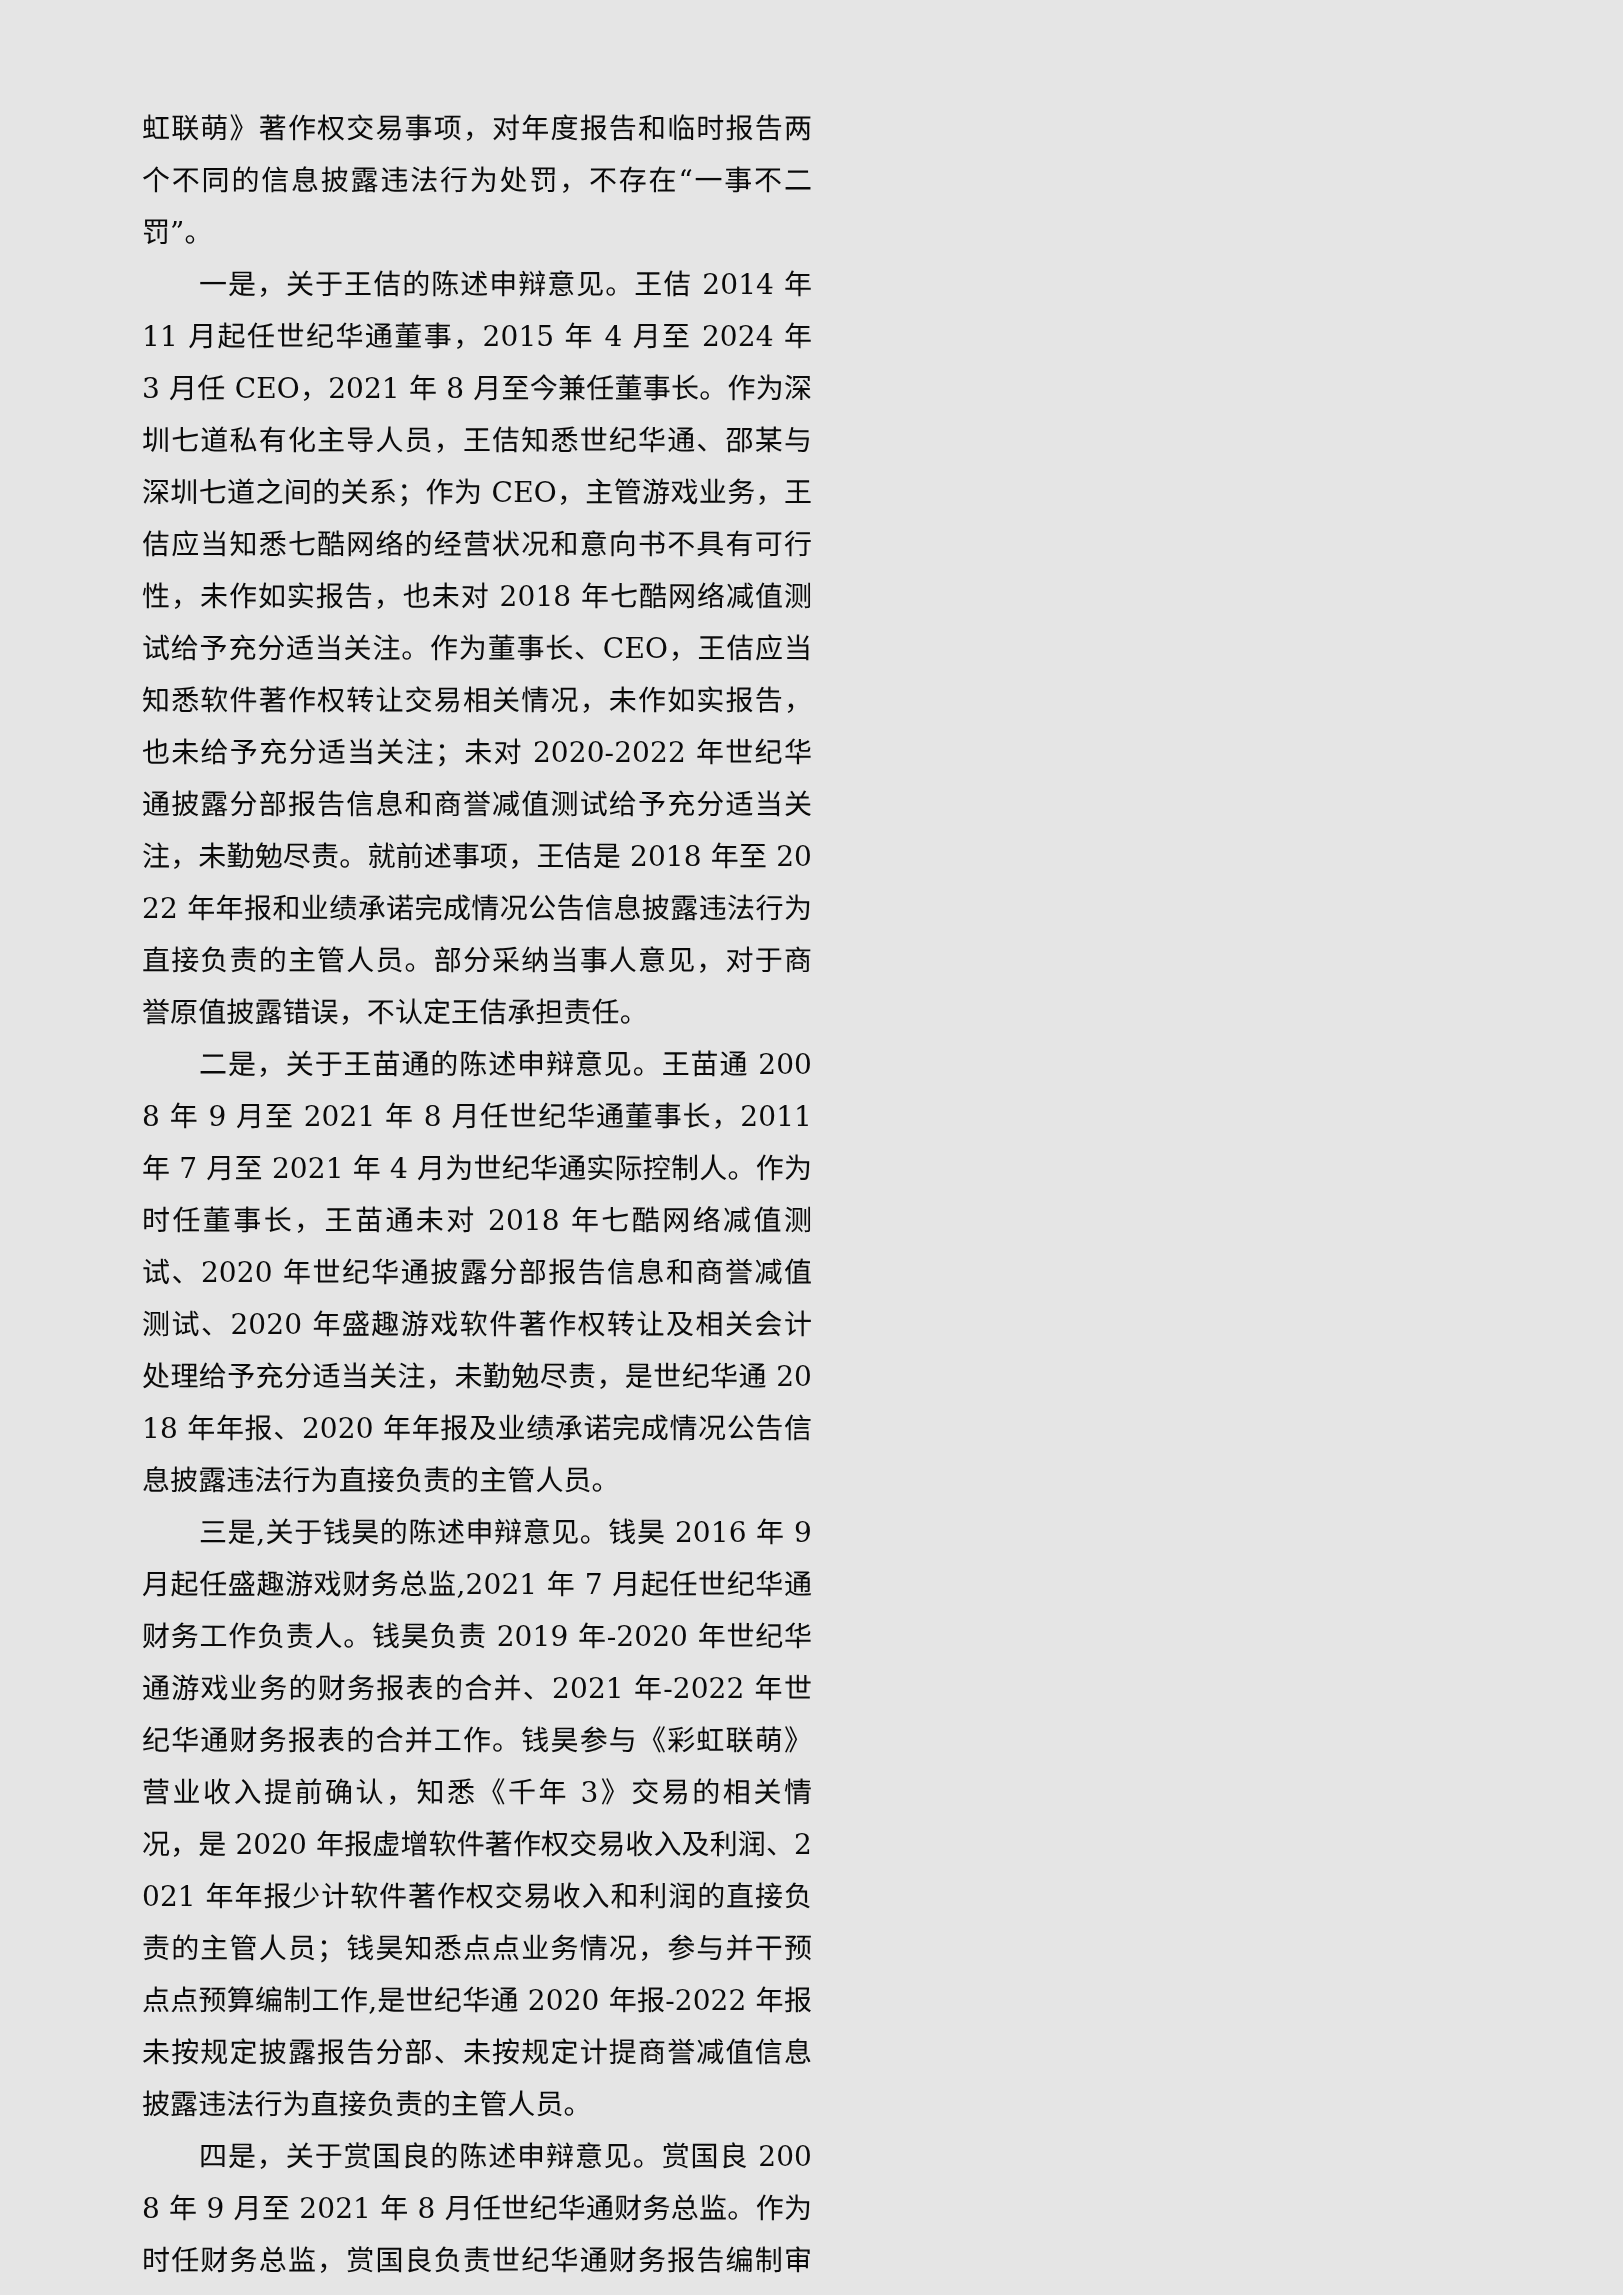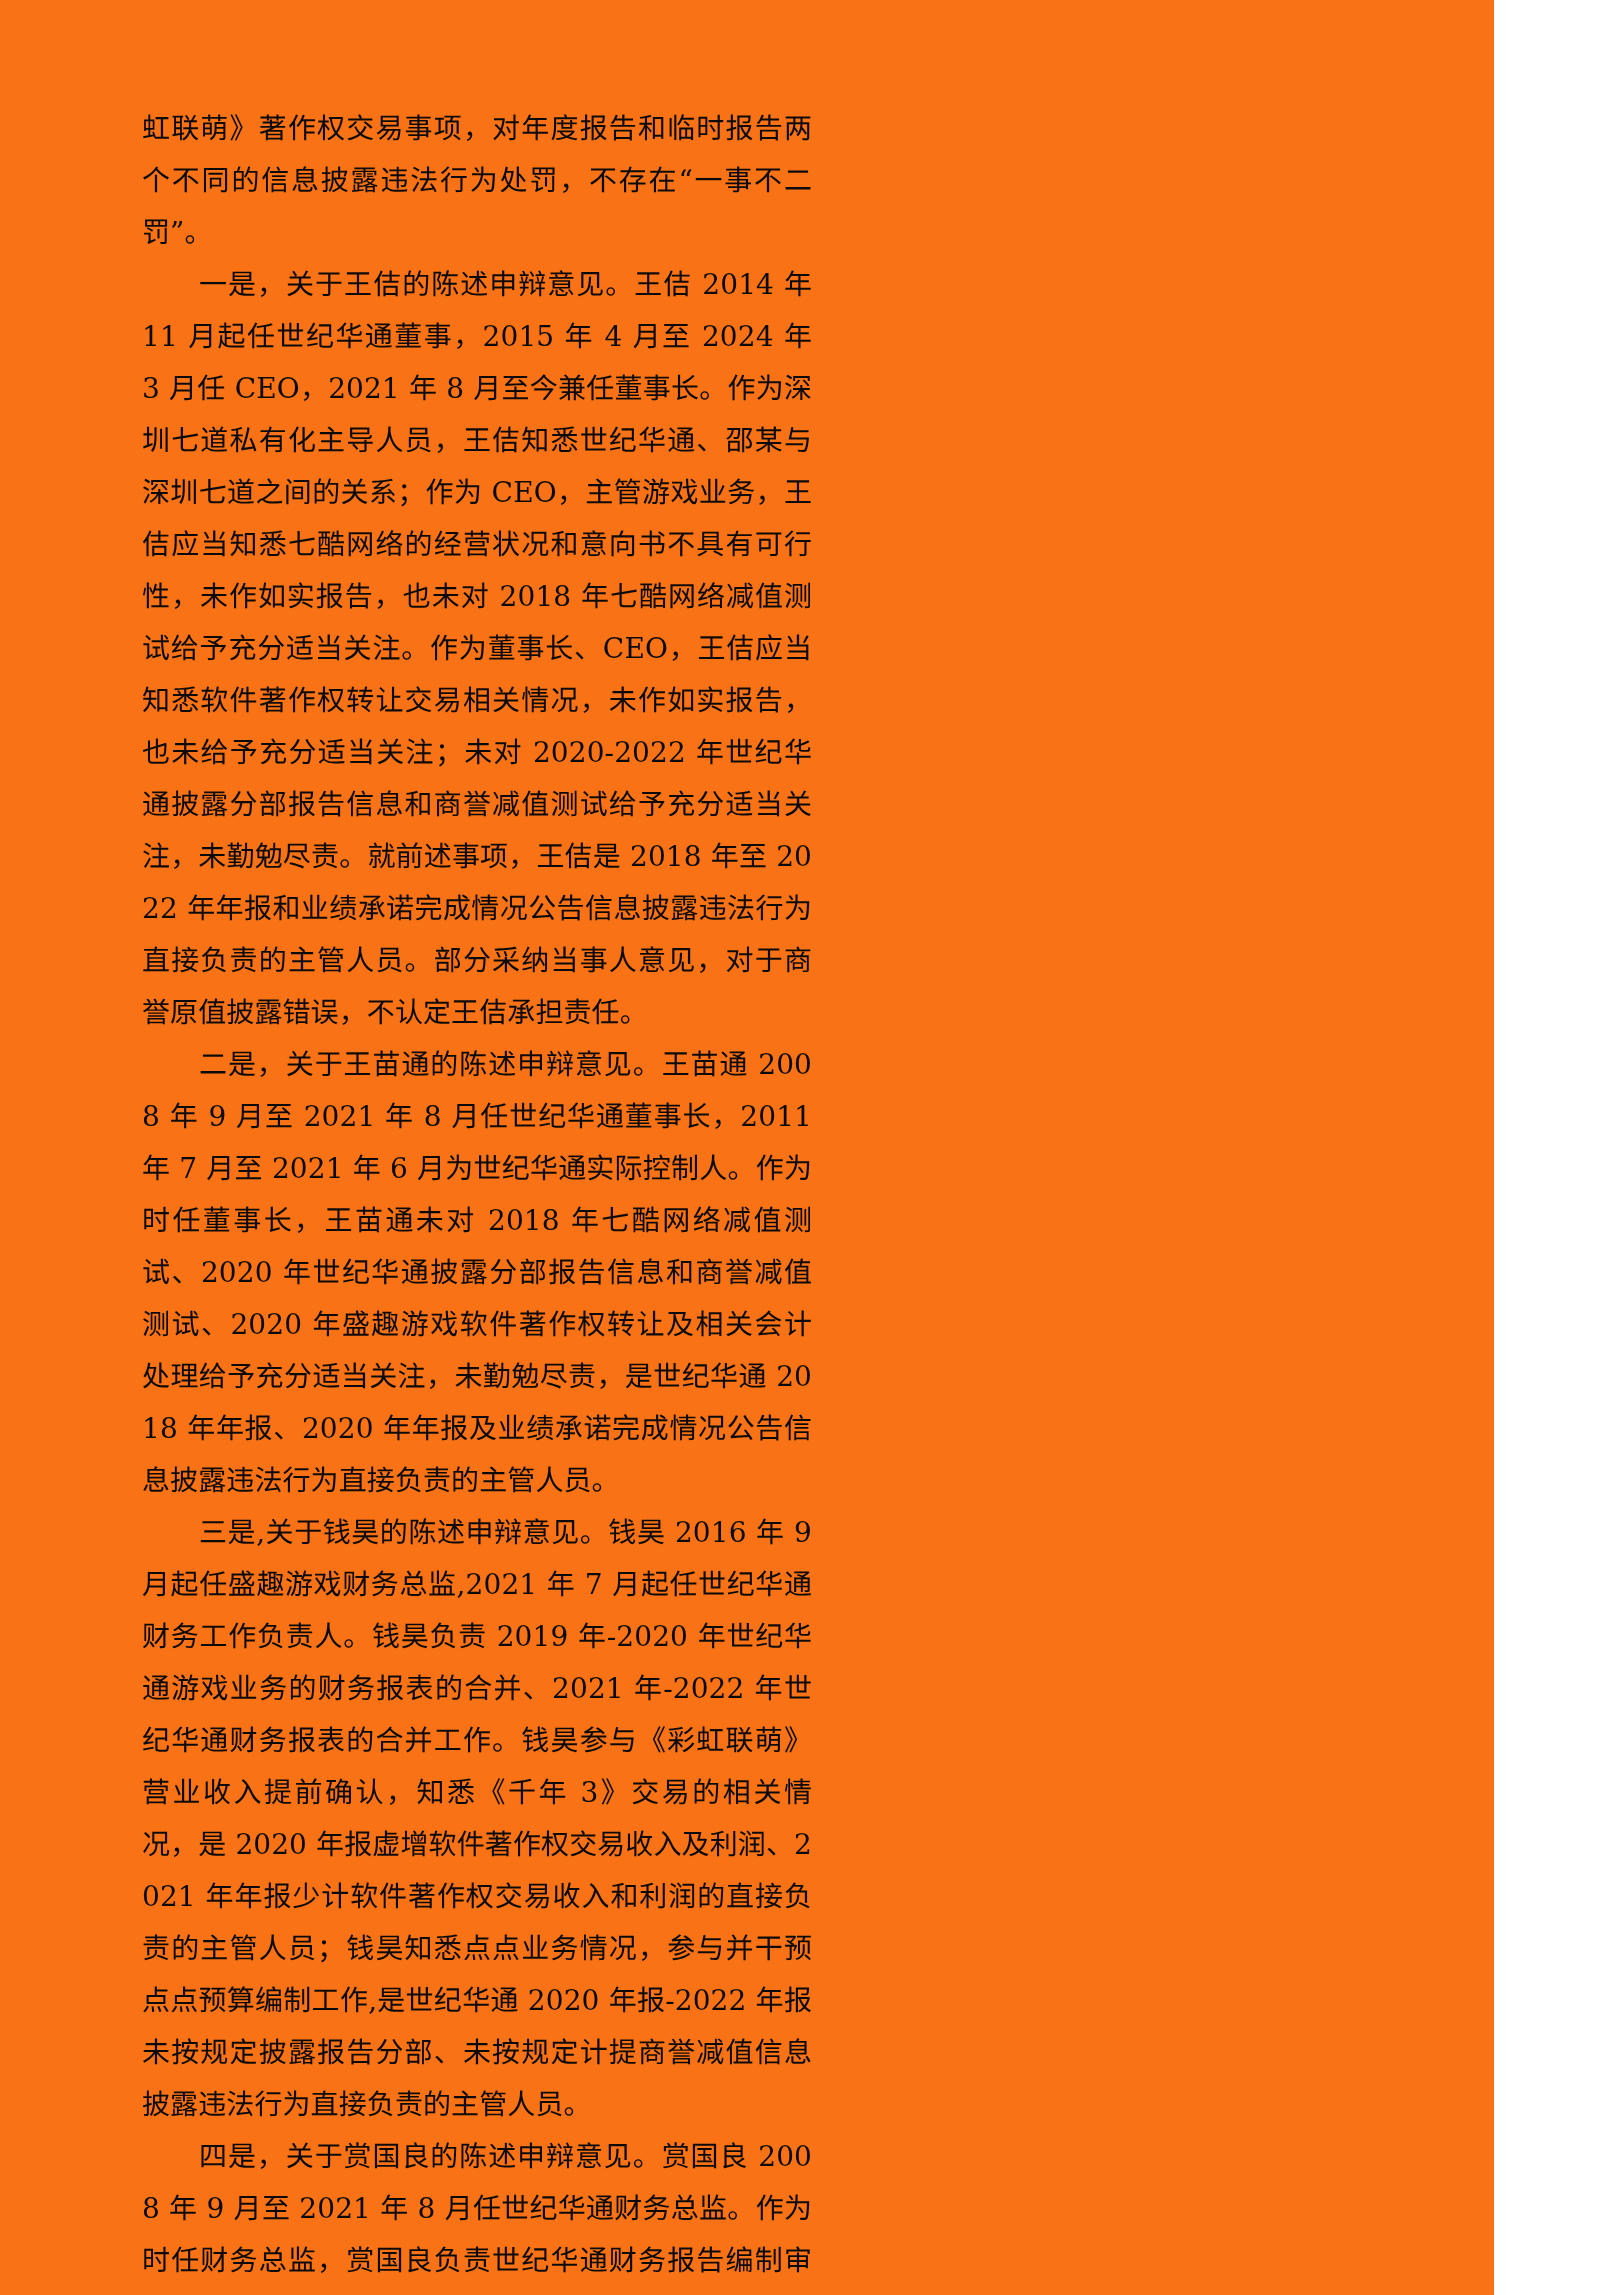--- a/index.html
+++ b/index.html
@@ -12,23 +12,23 @@
     width: 1623px;
     height: 2295px;
     overflow: hidden;
     font-family: "DejaVu Serif", "Liberation Serif", serif;
     color: #000000;
     -webkit-font-smoothing: antialiased;
   }
 
   .page {
     position: relative;
-    width: 1494px;
+    width: 1623px;
     height: 2295px;
-    background: #f97316;
+    background: #e5e5e5;
     box-sizing: border-box;
   }
 
   
   .text-column {
     position: absolute;
     left: 142px;
     top: 103px;
     width: 670px;
   }
@@ -55,21 +55,21 @@
 <body>
 
 <div class="page">
   <div class="text-column">
 
     <p class="para">虹联萌》著作权交易事项，对年度报告和临时报告两个不同的信息披露违法行为处罚，不存在“一事不二罚”。</p>
 
 
     <p class="para indent">一是，关于王佶的陈述申辩意见。王佶 2014 年 11 月起任世纪华通董事，2015 年 4 月至 2024 年 3 月任 CEO，2021 年 8 月至今兼任董事长。作为深圳七道私有化主导人员，王佶知悉世纪华通、邵某与深圳七道之间的关系；作为 CEO，主管游戏业务，王佶应当知悉七酷网络的经营状况和意向书不具有可行性，未作如实报告，也未对 2018 年七酷网络减值测试给予充分适当关注。作为董事长、CEO，王佶应当知悉软件著作权转让交易相关情况，未作如实报告，也未给予充分适当关注；未对 2020-2022 年世纪华通披露分部报告信息和商誉减值测试给予充分适当关注，未勤勉尽责。就前述事项，王佶是 2018 年至 2022 年年报和业绩承诺完成情况公告信息披露违法行为直接负责的主管人员。部分采纳当事人意见，对于商誉原值披露错误，不认定王佶承担责任。</p>
 
-    <p class="para indent">二是，关于王苗通的陈述申辩意见。王苗通 2008 年 9 月至 2021 年 8 月任世纪华通董事长，2011 年 7 月至 2021 年 6 月为世纪华通实际控制人。作为时任董事长，王苗通未对 2018 年七酷网络减值测试、2020 年世纪华通披露分部报告信息和商誉减值测试、2020 年盛趣游戏软件著作权转让及相关会计处理给予充分适当关注，未勤勉尽责，是世纪华通 2018 年年报、2020 年年报及业绩承诺完成情况公告信息披露违法行为直接负责的主管人员。</p>
+    <p class="para indent">二是，关于王苗通的陈述申辩意见。王苗通 2008 年 9 月至 2021 年 8 月任世纪华通董事长，2011 年 7 月至 2021 年 4 月为世纪华通实际控制人。作为时任董事长，王苗通未对 2018 年七酷网络减值测试、2020 年世纪华通披露分部报告信息和商誉减值测试、2020 年盛趣游戏软件著作权转让及相关会计处理给予充分适当关注，未勤勉尽责，是世纪华通 2018 年年报、2020 年年报及业绩承诺完成情况公告信息披露违法行为直接负责的主管人员。</p>
 
     <p class="para indent">三是,关于钱昊的陈述申辩意见。钱昊 2016 年 9 月起任盛趣游戏财务总监,2021 年 7 月起任世纪华通财务工作负责人。钱昊负责 2019 年-2020 年世纪华通游戏业务的财务报表的合并、2021 年-2022 年世纪华通财务报表的合并工作。钱昊参与《彩虹联萌》营业收入提前确认，知悉《千年 3》交易的相关情况，是 2020 年报虚增软件著作权交易收入及利润、2021 年年报少计软件著作权交易收入和利润的直接负责的主管人员；钱昊知悉点点业务情况，参与并干预点点预算编制工作,是世纪华通 2020 年报-2022 年报未按规定披露报告分部、未按规定计提商誉减值信息披露违法行为直接负责的主管人员。</p>
 
     <p class="para indent">四是，关于赏国良的陈述申辩意见。赏国良 2008 年 9 月至 2021 年 8 月任世纪华通财务总监。作为时任财务总监，赏国良负责世纪华通财务报告编制审核工</p>
 
   </div>
 </div>
 
 
 </body></html>

